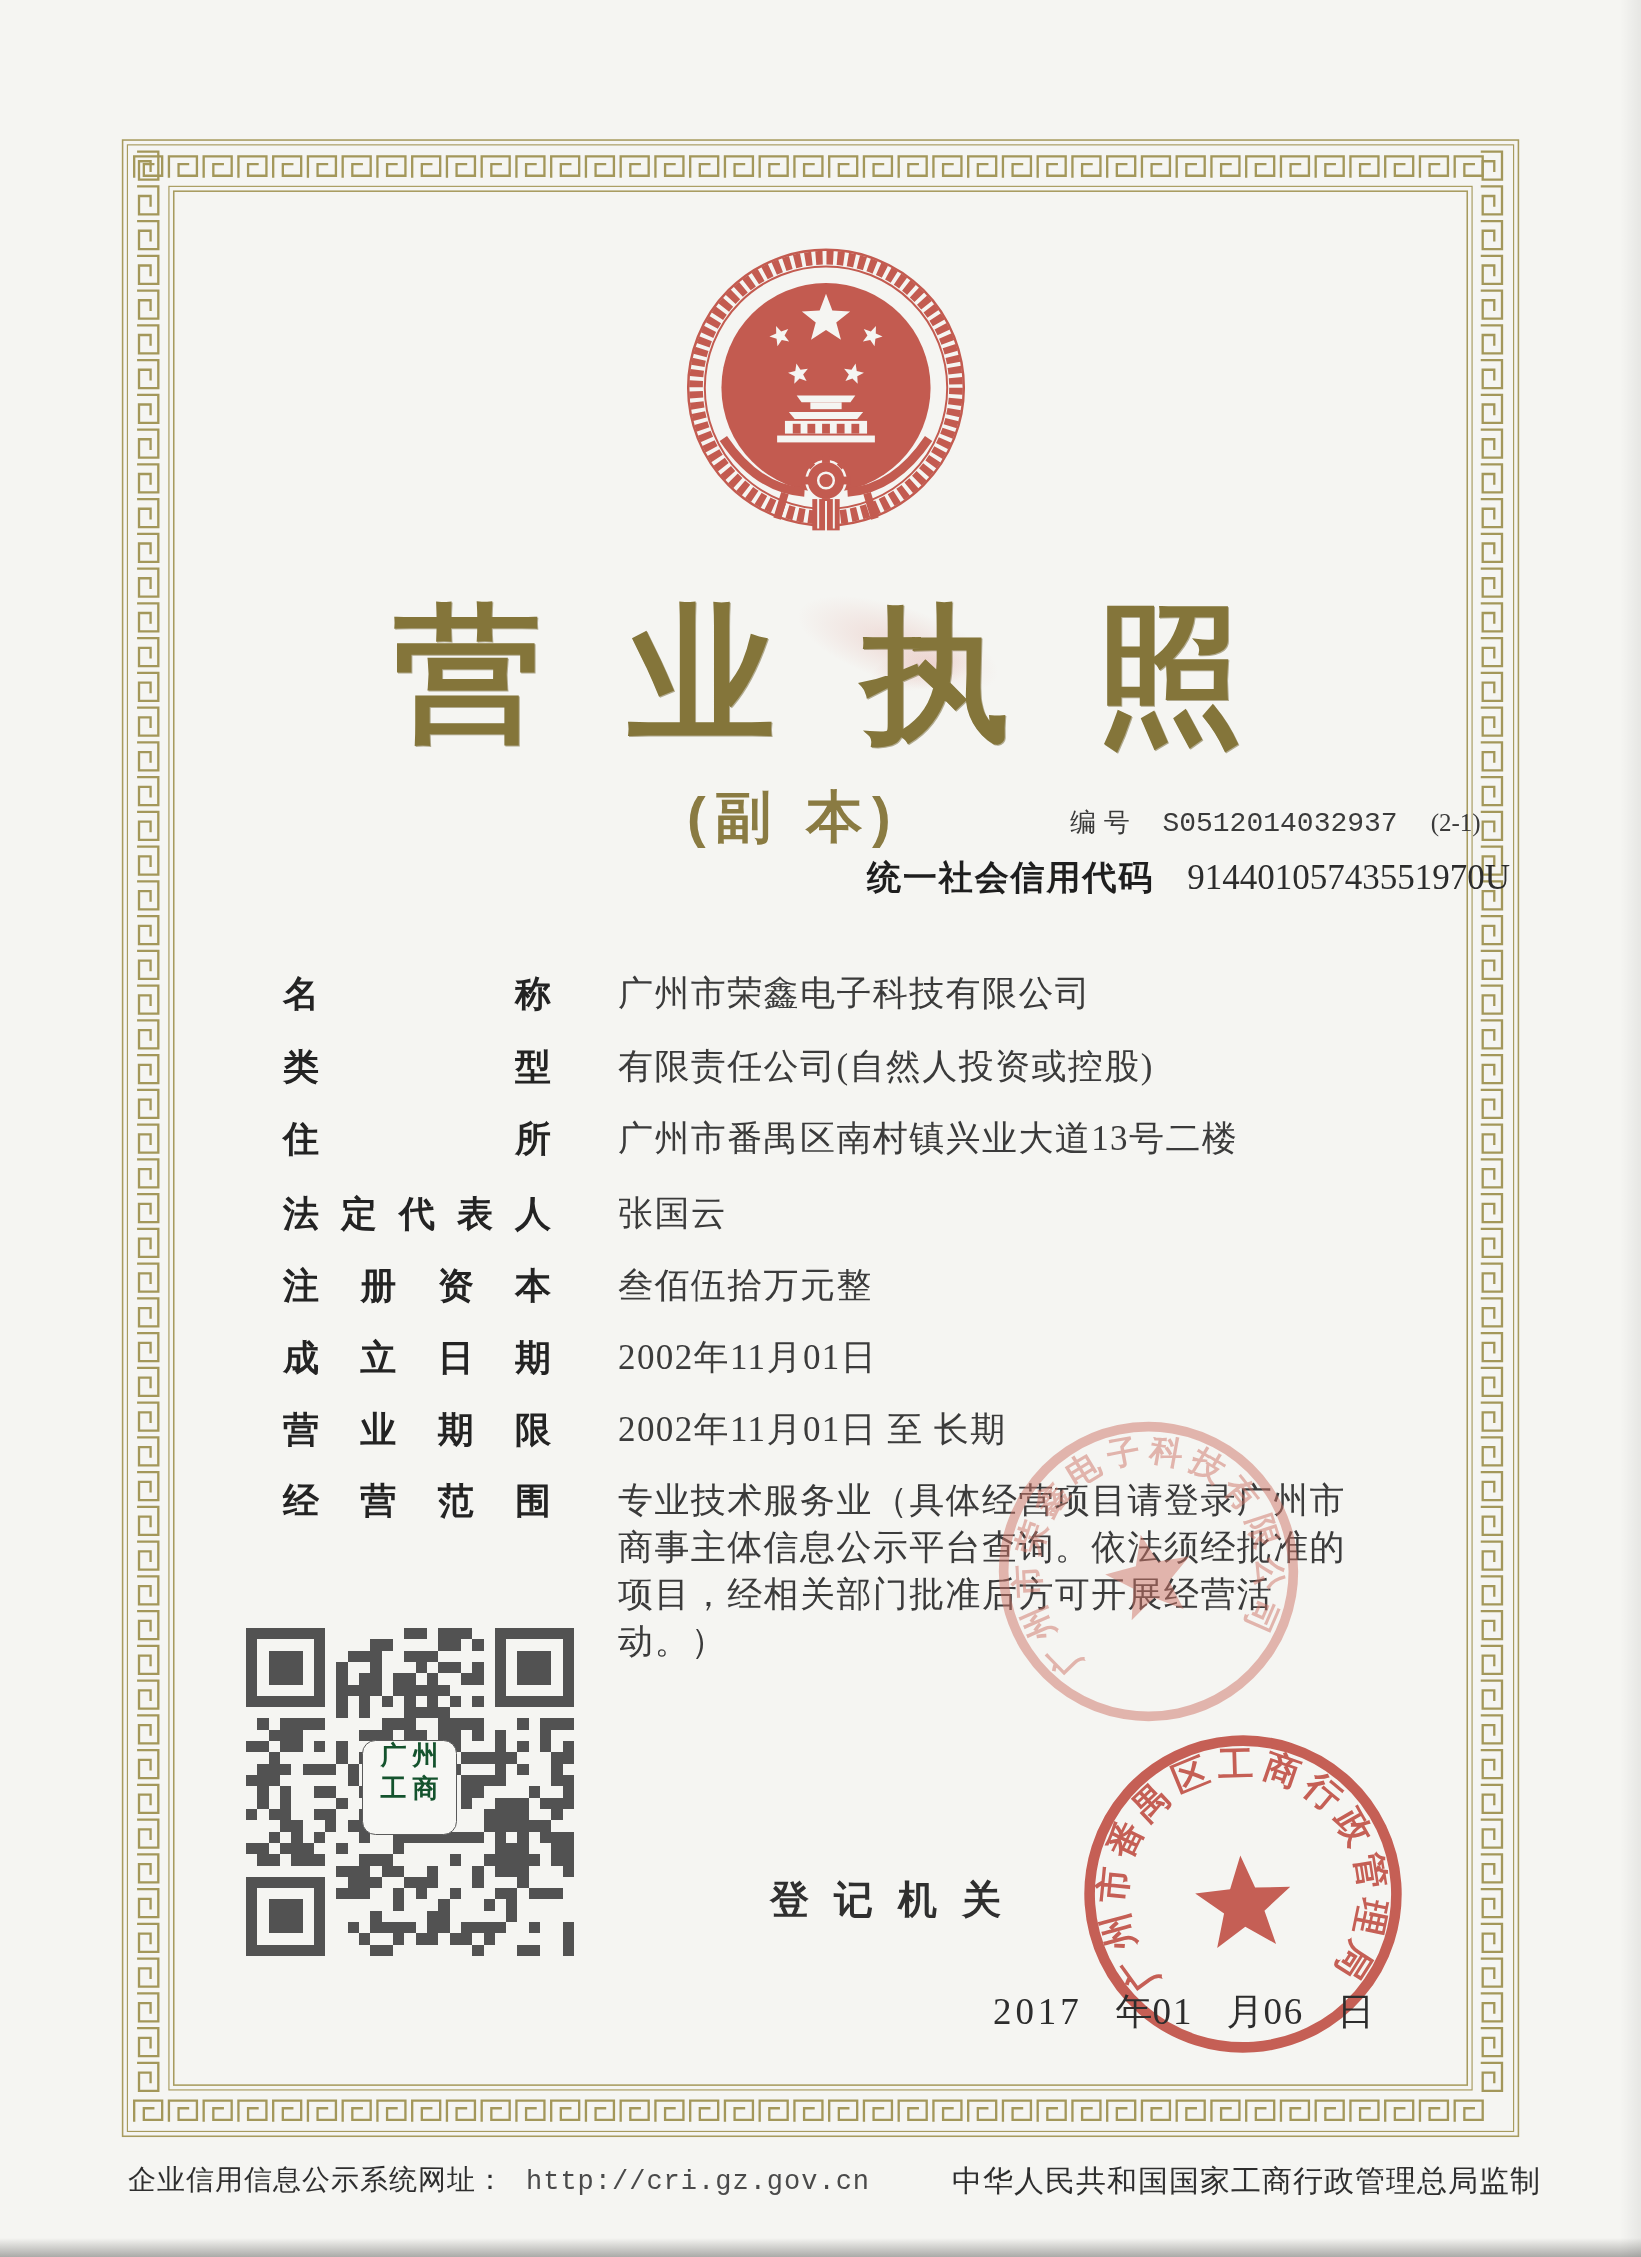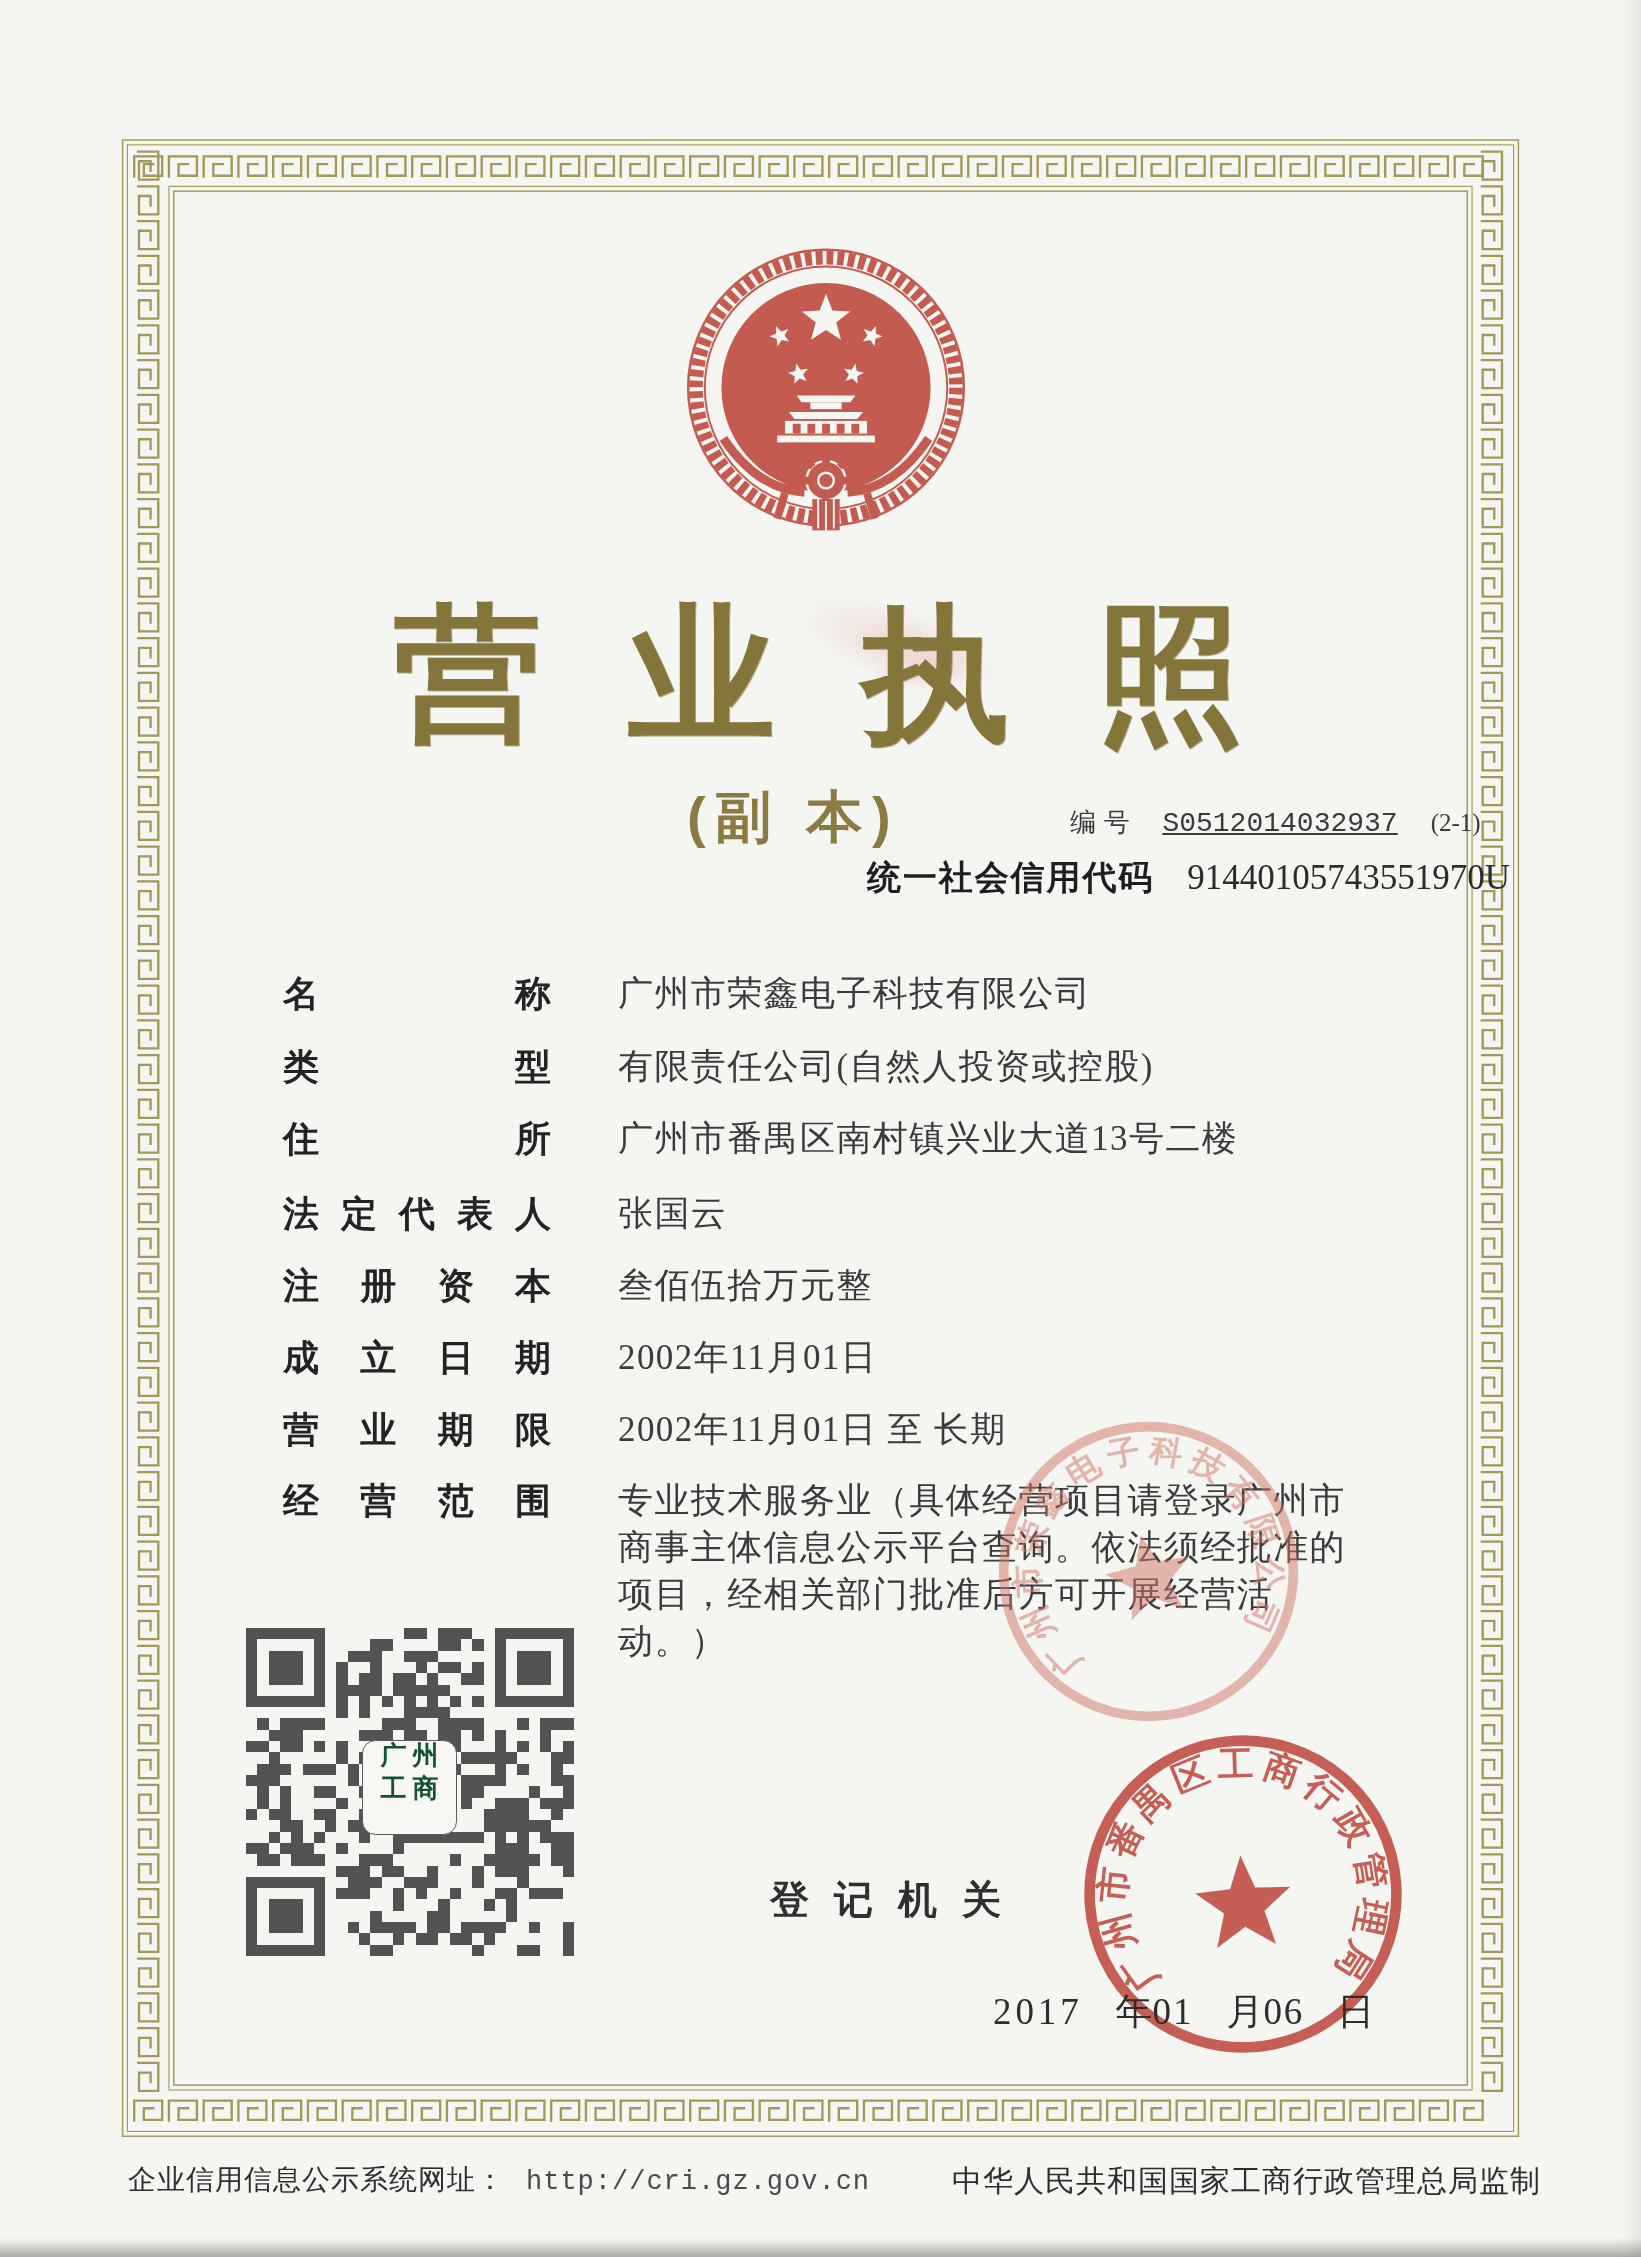--- a/index.html
+++ b/index.html
@@ -27,21 +27,21 @@
   .subtitle{
     position:absolute;left:687px;top:780px;z-index:2;white-space:nowrap;
     font-family:"Liberation Sans","DejaVu Sans",sans-serif;
     font-size:56px;font-weight:bold;color:#8a7b42;letter-spacing:9.7px;
   }
   .serial-line{
     position:absolute;left:1070px;top:805px;z-index:2;display:flex;align-items:baseline;
     color:#3a3a3a;
   }
   .serial-line .lab{font-size:26px;letter-spacing:7.7px;}
-  .serial-line .val{font-size:28px;margin-left:25px;font-family:"Liberation Mono","DejaVu Sans Mono",monospace;letter-spacing:0px;text-decoration:underline;}
+  .serial-line .val{font-size:28px;margin-left:25px;font-family:"Liberation Mono","DejaVu Sans Mono",monospace;letter-spacing:0px;}
   .serial-line .suf{font-size:25px;margin-left:33px;}
 
   .credit-line{
     position:absolute;left:867px;top:855px;z-index:2;display:flex;align-items:baseline;
   }
   .credit-line .lab{
     font-family:"Liberation Sans","DejaVu Sans",sans-serif;
     font-size:34px;font-weight:bold;color:#1e1e1e;letter-spacing:1.9px;
   }
   .credit-line .val{font-size:35px;color:#2c2c2c;margin-left:33px;letter-spacing:0px;font-family:"Liberation Serif","DejaVu Serif",serif;}

